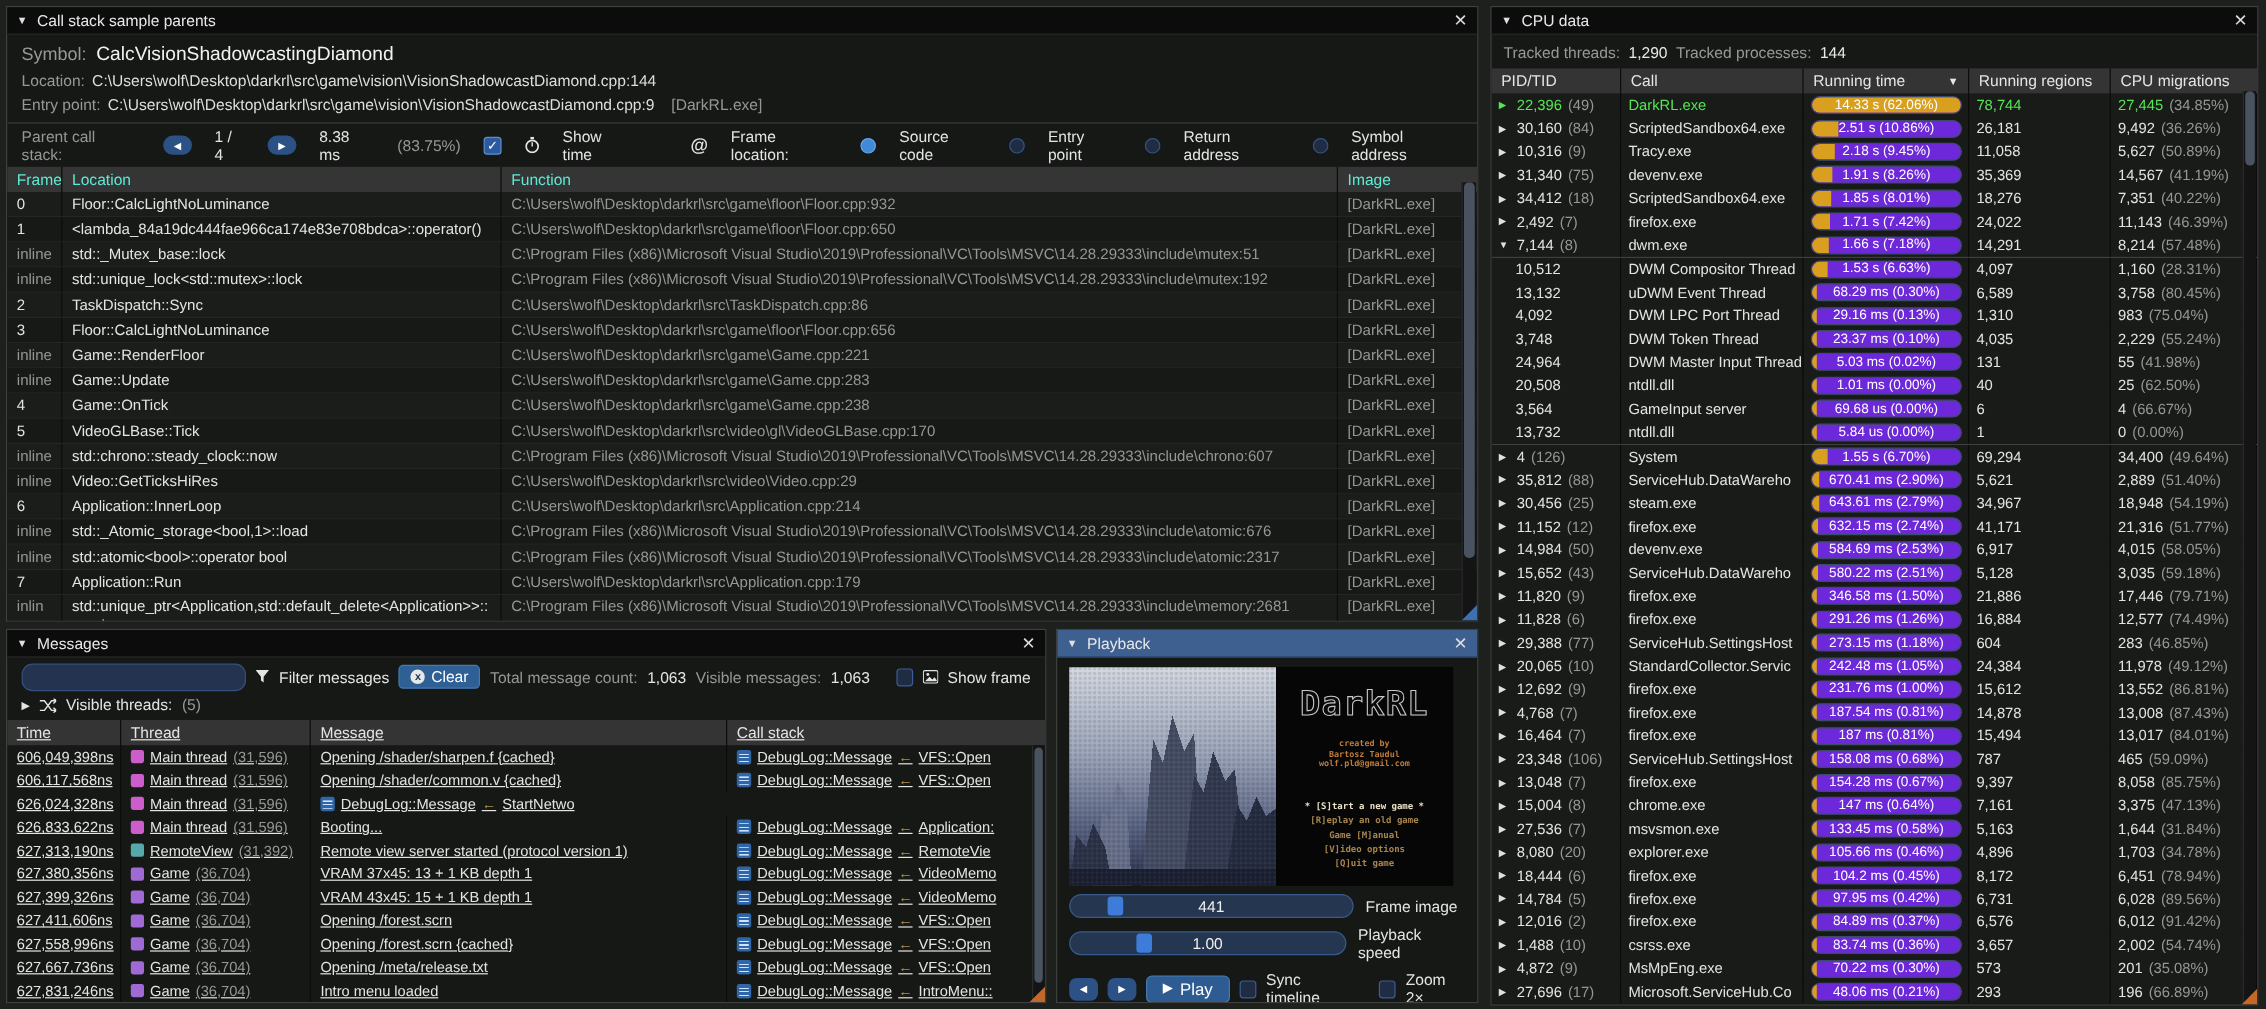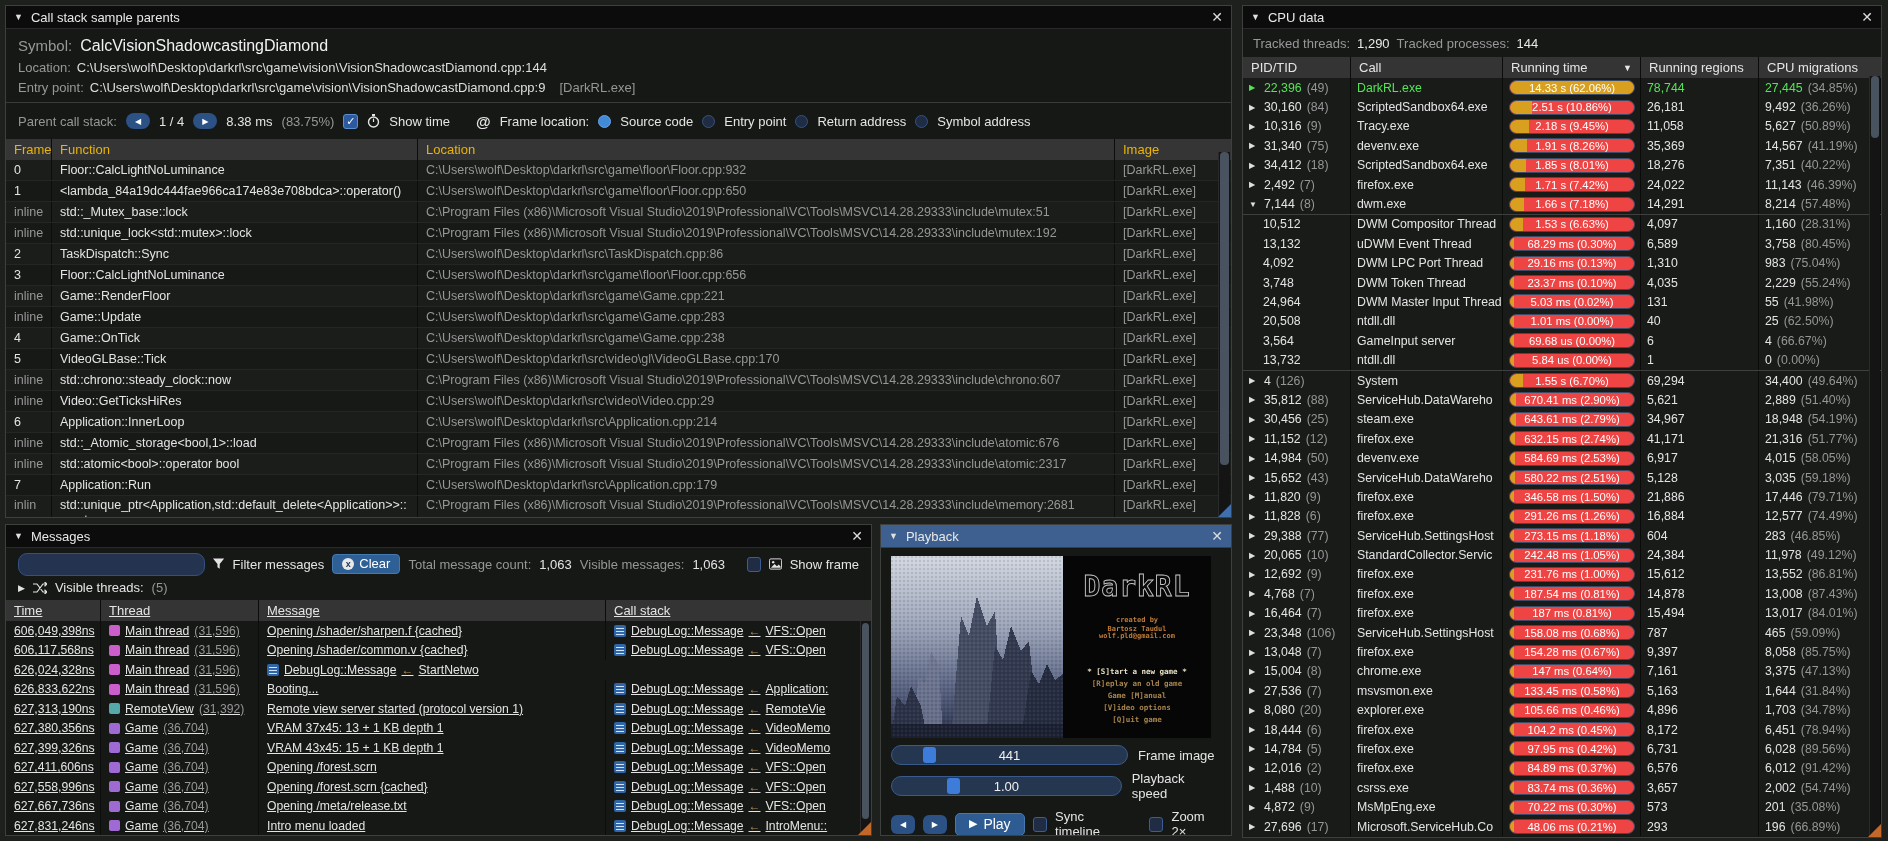--- a/index.html
+++ b/index.html
@@ -19,35 +19,35 @@
   .grip{position:absolute;right:0;bottom:0;width:0;height:0;border-left:13px solid transparent;}
   #callstack .grip{border-bottom:13px solid #3e6faf;}
   #messages .grip{border-bottom:13px solid #c4682a;}
   #cpu .grip{border-bottom:13px solid #c4682a;}
   
   .sym{padding:8px 12px 0;font-size:15px;color:#989898;white-space:nowrap;}
   .sym .big{font-size:16px;color:#f2f2f2;margin-left:8px;}
   .loc{padding:5px 12px 0;font-size:13px;color:#989898;white-space:nowrap;}
   .loc .val{color:#dedede;margin-left:6px;text-align:center;}
   .loc .img{color:#969696;margin-left:14px;}
-  .pcs{display:flex;align-items:center;gap:9px;padding:6px 12px;font-size:13px;margin-top:7px;
+  .pcs{display:flex;align-items:center;gap:19px;padding:6px 12px;font-size:13px;margin-top:7px;
        border-top:1px solid #3a3a3a;height:24px;}
   .navbtn{width:24px;height:16px;border-radius:8px;background:#2b5185;color:#fff;font-size:8px;
           display:flex;align-items:center;justify-content:center;}
   .chk{width:15px;height:15px;border-radius:3px;box-sizing:border-box;background:#1f2c44;
        border:1px solid #3b5d94;display:flex;align-items:center;justify-content:center;
        font-size:11px;color:#fff;}
   .chk.on{background:#2d5a9e;border-color:#5a8fd0;}
   .radio{width:13px;height:13px;border-radius:50%;box-sizing:border-box;background:#1f2c44;border:1px solid #35537e;}
   .radio.on{background:#418ad8;border-color:#63a5ea;}
   .white{color:#e4e4e4;}
   .at{font-weight:bold;font-size:15px;}
   .cshead,.cs-row{display:grid;grid-template-columns:46px 366px 1fr 116px;}
   .cshead{background:#353535;height:21px;font-size:13px;}
-  .cshead .cell{color:#eab308;}
+  .cshead .cell{color:#5eead4;}
   .cell{padding:0 8px;border-right:1px solid #0c0c0c;overflow:hidden;white-space:nowrap;
         display:flex;align-items:center;gap:5px;height:100%;box-sizing:border-box;}
   .cell:last-child{border-right:none;}
   .cs-row{min-height:20px;font-size:12.5px;border-bottom:1px solid #242624;}
   .cs-row:nth-child(odd){background:#1b1d1b;}
   .cs-row:nth-child(even){background:#171917;}
   .cs-row.wrap .cell{white-space:normal;word-break:break-all;line-height:15px;padding-top:2px;padding-bottom:2px;align-items:flex-start;}
   .vscroll{position:absolute;width:11px;background:#141414;border-left:1px solid #2a2a2a;}
   .vthumb{position:absolute;left:1px;right:1px;background:#49525f;border-radius:4px;}
   
@@ -85,21 +85,21 @@
   .tracked .v{color:#e8e8e8;}
   .cpuhead,.cpu-row{display:grid;grid-template-columns:108px 152px 138px 118px 1fr;}
   .cpuhead{background:#343434;height:21px;font-size:13px;}
   .cpu-row{height:19.4px;font-size:12.3px;background:#191b19;}
   .cpu-row .cell{padding:0 6px;border-right:1px solid #0a0a0a;}
   .cpu-row.child .pidwrap{padding-left:20px;}
   .cpu-row.sep-t{border-top:1px solid #3f3f3f;}
   .cpu-row.sep-b{border-bottom:1px solid #3f3f3f;}
   .exparrow{font-size:8px;width:10px;flex:none;color:#e0e0e0;}
   .pill{position:relative;width:126px;height:15px;border:1px solid #3c4c68;border-radius:8px;
-        background:#ef4444;overflow:hidden;flex:none;box-sizing:border-box;}
+        background:#6d28d9;overflow:hidden;flex:none;box-sizing:border-box;}
   .pfill{position:absolute;left:0;top:0;bottom:0;background:#d8a01e;border-radius:7px 0 0 7px;}
   .ptext{position:absolute;inset:0;display:flex;align-items:center;justify-content:center;
          font-size:11.3px;color:#fff;white-space:nowrap;}
   .hl .gv{color:#55e455;}
   .sorttri{margin-left:auto;font-size:9px;color:#e8e8e8;}
 </style>
 </head>
 <body>
 
 <div class="panel" id="callstack">
@@ -138,22 +138,22 @@
     <span class="white">Source code</span>
     <span class="radio"></span>
     <span class="white">Entry point</span>
     <span class="radio"></span>
     <span class="white">Return address</span>
     <span class="radio"></span>
     <span class="white">Symbol address</span>
   </div>
   <div class="cshead">
     <div class="cell">Frame</div>
+    <div class="cell">Location</div>
     <div class="cell">Function</div>
-    <div class="cell">Location</div>
     <div class="cell">Image</div>
   </div>
   <div>
       <div class="cs-row">
         <div class="cell">0</div>
         <div class="cell">Floor::CalcLightNoLuminance</div>
         <div class="cell dim">C:\Users\wolf\Desktop\darkrl\src\game\floor\Floor.cpp:932</div>
         <div class="cell dim">[DarkRL.exe]</div>
       </div>
       <div class="cs-row">

